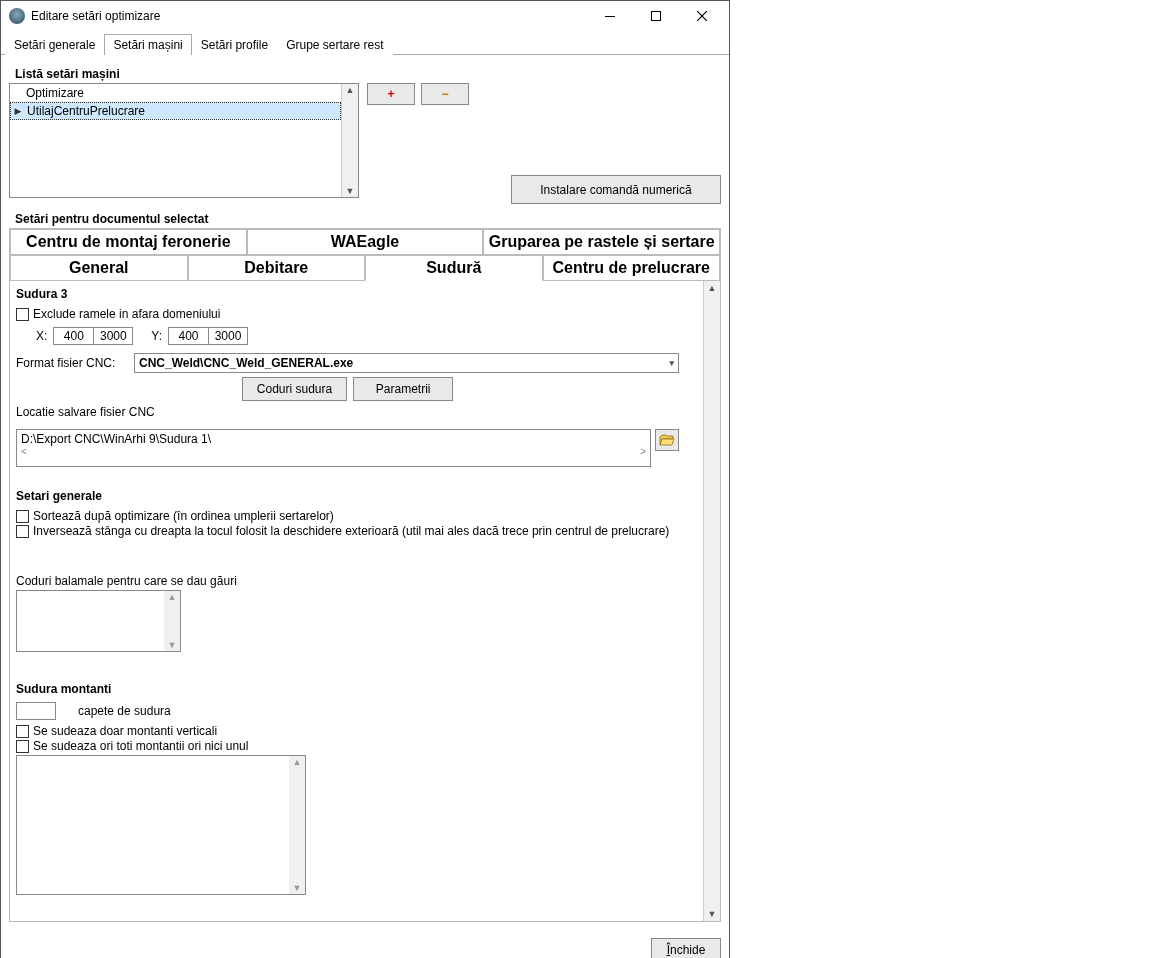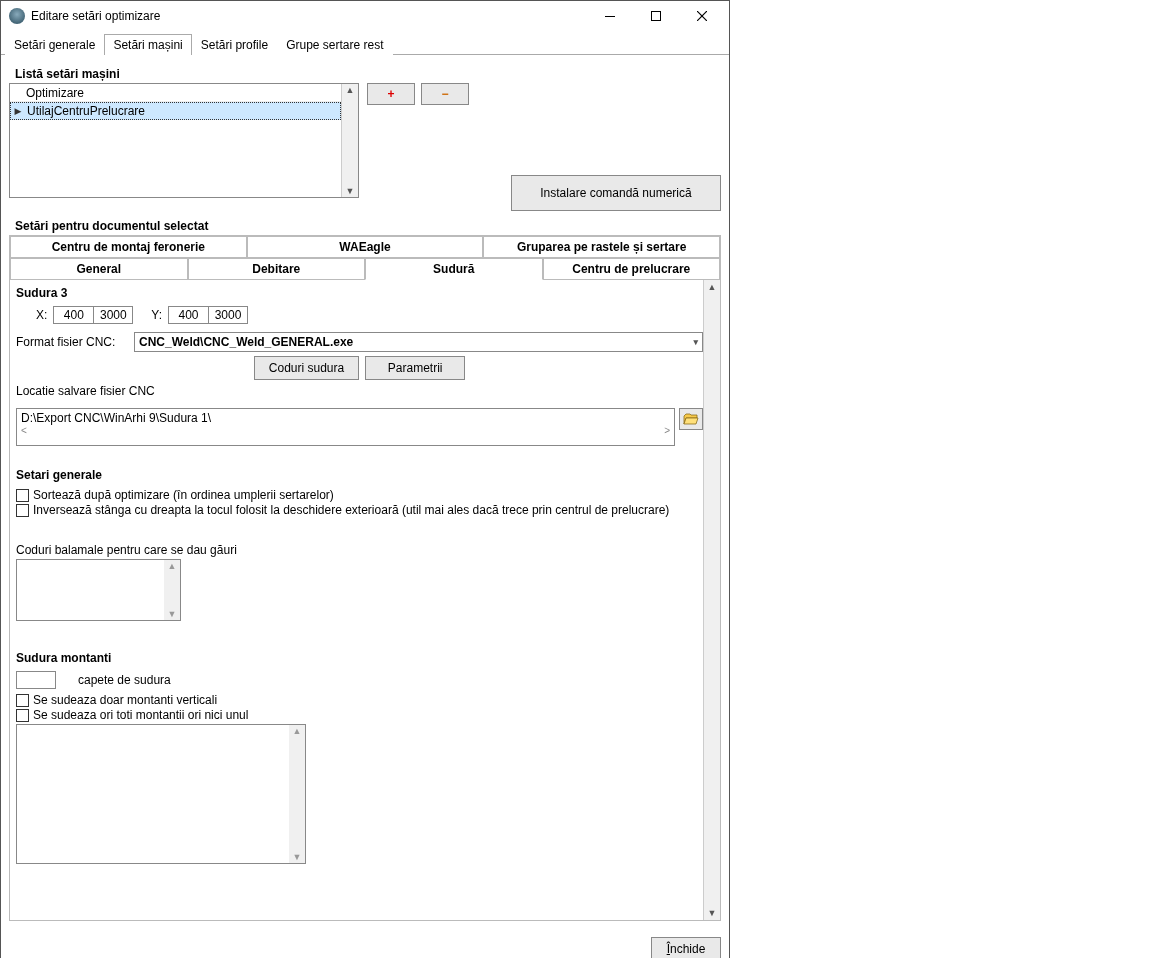--- a/index.html
+++ b/index.html
@@ -91,54 +91,54 @@
     width: 48px; height: 22px;
     border: 1px solid #888;
     background: #e9e9e9;
     display: inline-flex; align-items: center; justify-content: center;
     font-weight: bold;
   }
   .pmbtn.plus { color: #d00; }
   .pmbtn.minus { color: #c60; }
 
   .installbtn {
-    width: 210px; height: 36px;
+    width: 210px; height: 29px;
     border: 1px solid #888;
     background: #e9e9e9;
     display: flex; align-items: center; justify-content: center;
     margin-left: auto;
     margin-top: 92px;
   }
 
   .doc-section { margin-top: 8px; }
   .doc-frame {
     border: 1px solid #bbb;
     margin-top: 0;
   }
   .doc-tabs-row { display: flex; }
   .doc-tab {
     flex: 1;
     text-align: center;
     padding: 3px 4px;
     border: 1px solid #bbb;
     background: #fff;
-    font-size: 12px;
+    font-size: 16px;
   }
   .doc-tab.active {
     font-weight: bold;
     background: #fff;
     border-bottom-color: #fff;
   }
   .doc-content {
     display: flex;
     height: 640px;
   }
   .doc-scroll-area {
     flex: 1;
-    padding: 4px 0 8px 6px;
+    padding: 4px 24px 8px 6px;
     overflow: hidden;
   }
   .doc-vscroll {
     width: 17px;
     background: #f0f0f0;
     border-left: 1px solid #ccc;
     display: flex; flex-direction: column; justify-content: space-between;
     align-items: center;
   }
   .doc-vscroll .arr { font-size: 9px; color: #555; padding: 2px 0; }
@@ -294,20 +294,24 @@
           <div class="doc-tab" style="font-weight:bold;">General</div>
           <div class="doc-tab" style="font-weight:bold;">Debitare</div>
           <div class="doc-tab active">Sudură</div>
           <div class="doc-tab" style="font-weight:bold;">Centru de prelucrare</div>
         </div>
 
         <div class="doc-content">
           <div class="doc-scroll-area">
 
             <div class="group-title">Sudura 3</div>
+            <div class="chk">
+              <div class="box"></div>
+              <div>Exclude ramele in afara domeniului</div>
+            </div>
             <div class="xyrow">
               <span>X:</span>
               <div class="numpair">
                 <div class="numfield">400</div>
                 <div class="numfield">3000</div>
               </div>
               <span style="margin-left:12px;">Y:</span>
               <div class="numpair">
                 <div class="numfield">400</div>
                 <div class="numfield">3000</div>
@@ -347,21 +351,21 @@
             <div class="group-title" style="margin-top:22px;">Setari generale</div>
             <div class="chk">
               <div class="box"></div>
               <div>Sortează după optimizare (în ordinea umplerii sertarelor)</div>
             </div>
             <div class="chk">
               <div class="box"></div>
               <div>Inversează stânga cu dreapta la tocul folosit la deschidere exterioară (util mai ales dacă trece prin centrul de prelucrare)</div>
             </div>
 
-            <div style="margin-top:26px;">Coduri balamale pentru care se dau găuri</div>
+            <div style="margin-top:36px;">Coduri balamale pentru care se dau găuri</div>
             <div class="textarea" style="width:165px;height:62px;margin-top:2px;">
               <div class="ta-body"></div>
               <div class="ta-scroll">
                   <div class="arr">▲</div>
                   <div class="arr">▼</div>
                 </div>
             </div>
 
             <div class="group-title" style="margin-top:30px;">Sudura montanti</div>
             <div style="display:flex;align-items:center;gap:22px;margin:4px 0;">

